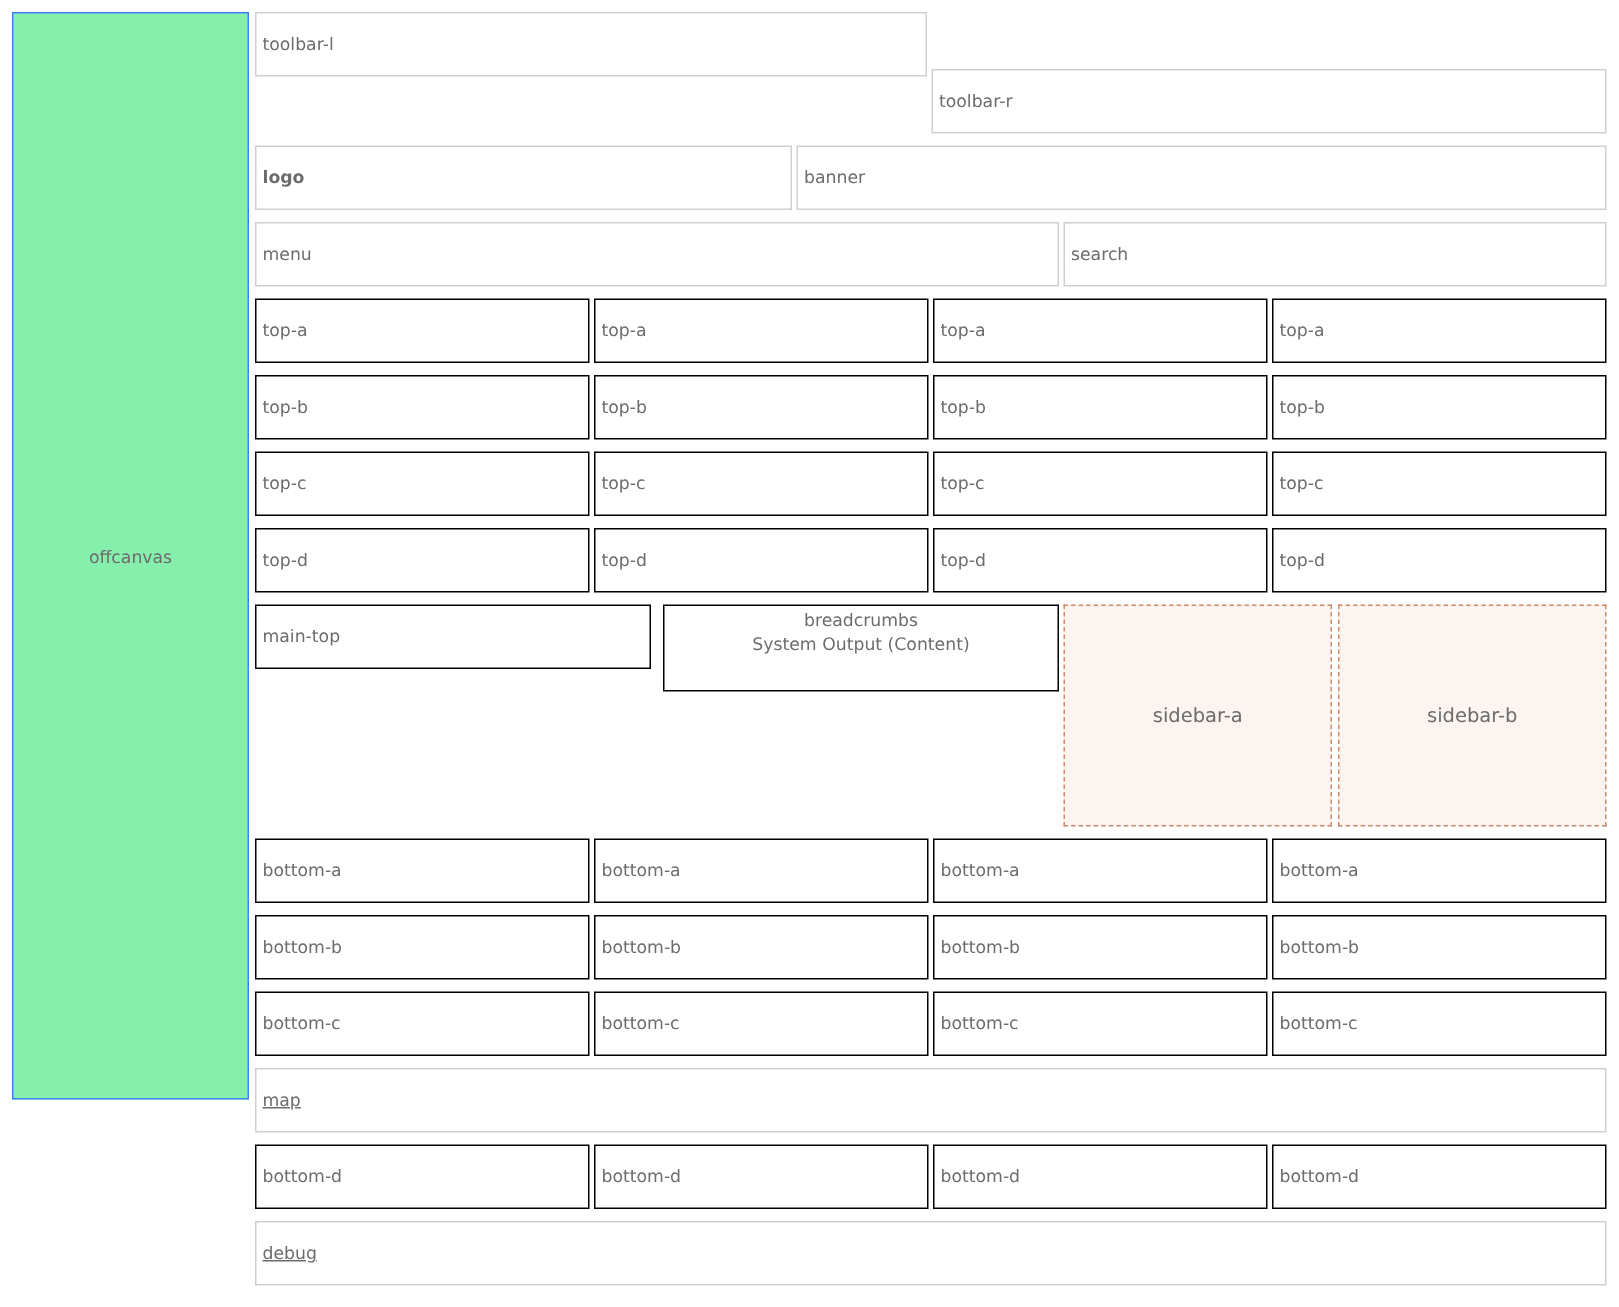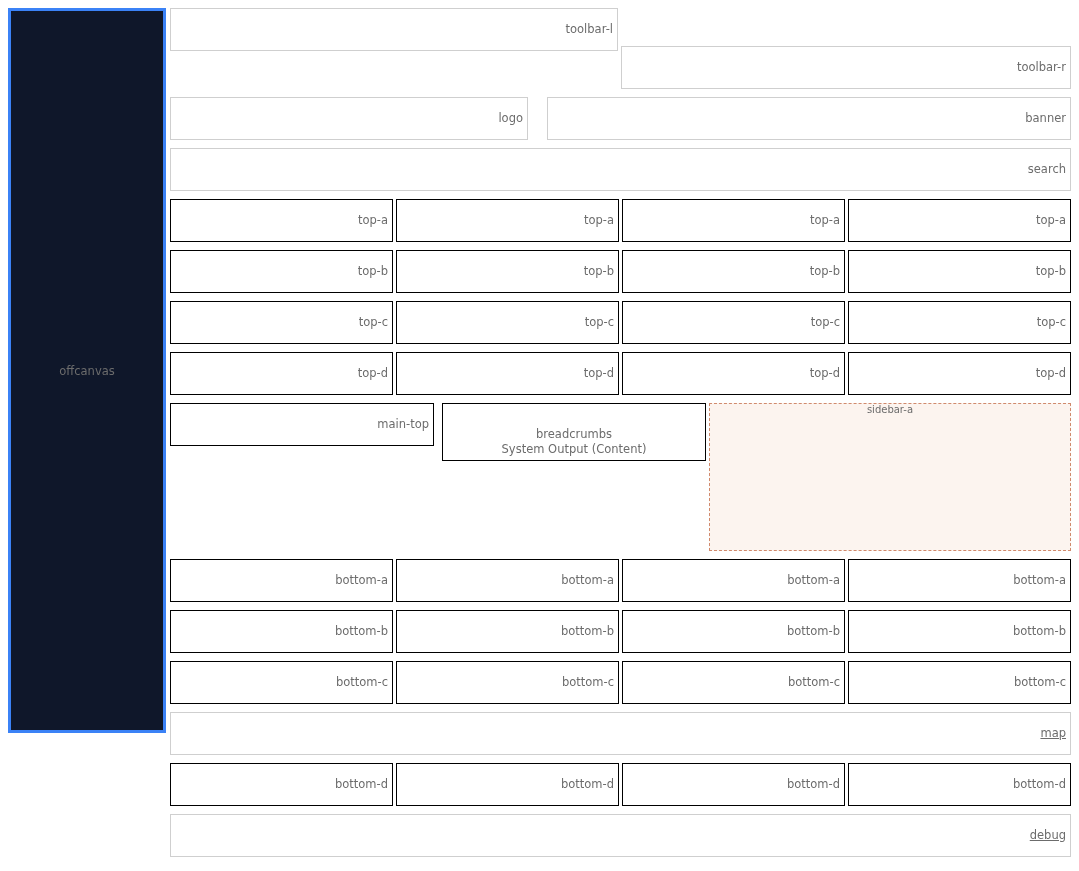--- a/index.html
+++ b/index.html
@@ -24,22 +24,22 @@
   .offcanvas-col {
     width: 168px;
     flex: 0 0 168px;
     padding-top: 8px;
     padding-left: 8px;
     padding-right: 2px;
   }
 
   .offcanvas-box {
     height: 725px;
-    border: 3px solid #3b82f6;
-    background: #0f172a;
+    border: 1px solid #3b82f6;
+    background: #86efac;
     display: flex;
     align-items: center;
     justify-content: center;
     color: #6c6c6c;
     font-size: 11.5px;
   }
 
   
   .content-col {
     flex: 1 1 auto;
@@ -53,39 +53,39 @@
     display: flex;
     gap: 3px;
     width: 100%;
   }
 
   
   .cell {
     height: 43px;
     display: flex;
     align-items: center;
-    justify-content: flex-end;
+    justify-content: flex-start;
     text-align: center;
     color: #6c6c6c;
     font-size: 11.5px;
     line-height: 1.35;
     background: #ffffff;
     flex: 1 1 0;
     min-width: 0;
     padding: 2px 4px;
   }
 
   .cell.gray   { border: 1px solid #cfcfcf; }
   .cell.blue   { border: 1px solid #000000; }
 
   
   .w-toolbar-l { flex: 0 0 448px; }
   .w-toolbar-r { flex: 1 1 auto; margin-top: 38px; }
-  .w-logo      { flex: 0 0 358px; }
-  .w-banner    { flex: 1 1 auto; margin-left: 16px; }
+  .w-logo      { flex: 0 0 358px; font-weight: bold; }
+  .w-banner    { flex: 1 1 auto; }
   .w-menu      { flex: 0 0 536px; }
   .w-search    { flex: 1 1 auto; }
   .w-footer-l  { flex: 0 0 448px; }
   .w-footer-r  { flex: 1 1 auto; }
 
   
   .main-band {
     display: flex;
     gap: 3px;
     width: 100%;
@@ -110,23 +110,24 @@
     flex: 1 1 auto;
     display: flex;
     gap: 4px;
   }
 
   .sidebar {
     flex: 1 1 0;
     border: 1px dashed #d08a6d;
     background: #fcf4ef;
     display: flex;
+    align-items: center;
     justify-content: center;
     color: #6c6c6c;
-    font-size: 10px;
+    font-size: 13px;
     min-height: 148px;
   }
 
   .full-row .cell { flex: 1 1 100%; text-decoration: underline; }
 </style>
 </head>
 <body>
 
 <div id="page">
 
@@ -150,20 +151,23 @@
     <div class="row">
       <div class="cell gray w-logo">
         <span>logo</span>
       </div>
       <div class="cell gray w-banner">
         <span>banner</span>
       </div>
     </div>
 
     <div class="row">
+      <div class="cell gray w-menu">
+        <span>menu</span>
+      </div>
       <div class="cell gray w-search">
         <span>search</span>
       </div>
     </div>
 
     <div class="row">
       <div class="cell blue">
         <span>top-a</span>
       </div>
       <div class="cell blue">
@@ -233,20 +237,23 @@
           <span>breadcrumbs</span>
           <span>System Output (Content)</span>
         </div>
 
       </div>
 
       <div class="sidebar-group">
         <div class="sidebar">
           <span>sidebar-a</span>
         </div>
+        <div class="sidebar">
+          <span>sidebar-b</span>
+        </div>
       </div>
 
     </div>
 
     <div class="row">
       <div class="cell blue">
         <span>bottom-a</span>
       </div>
       <div class="cell blue">
         <span>bottom-a</span>

